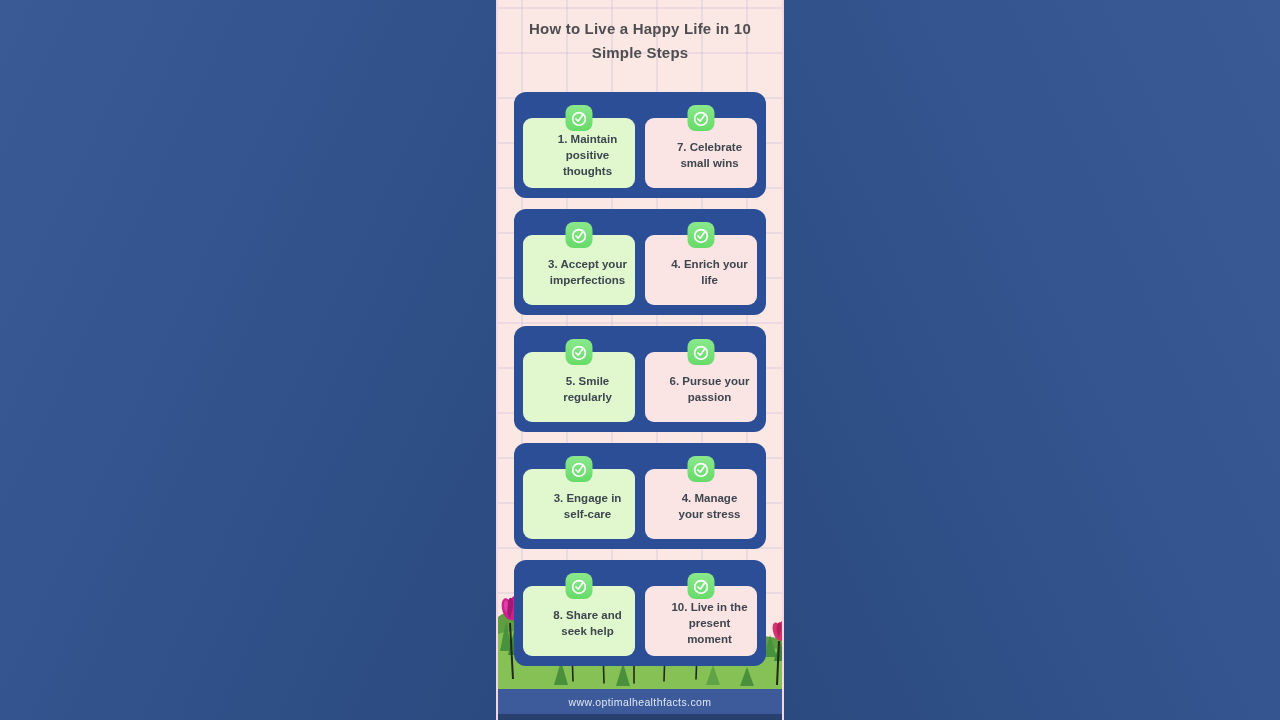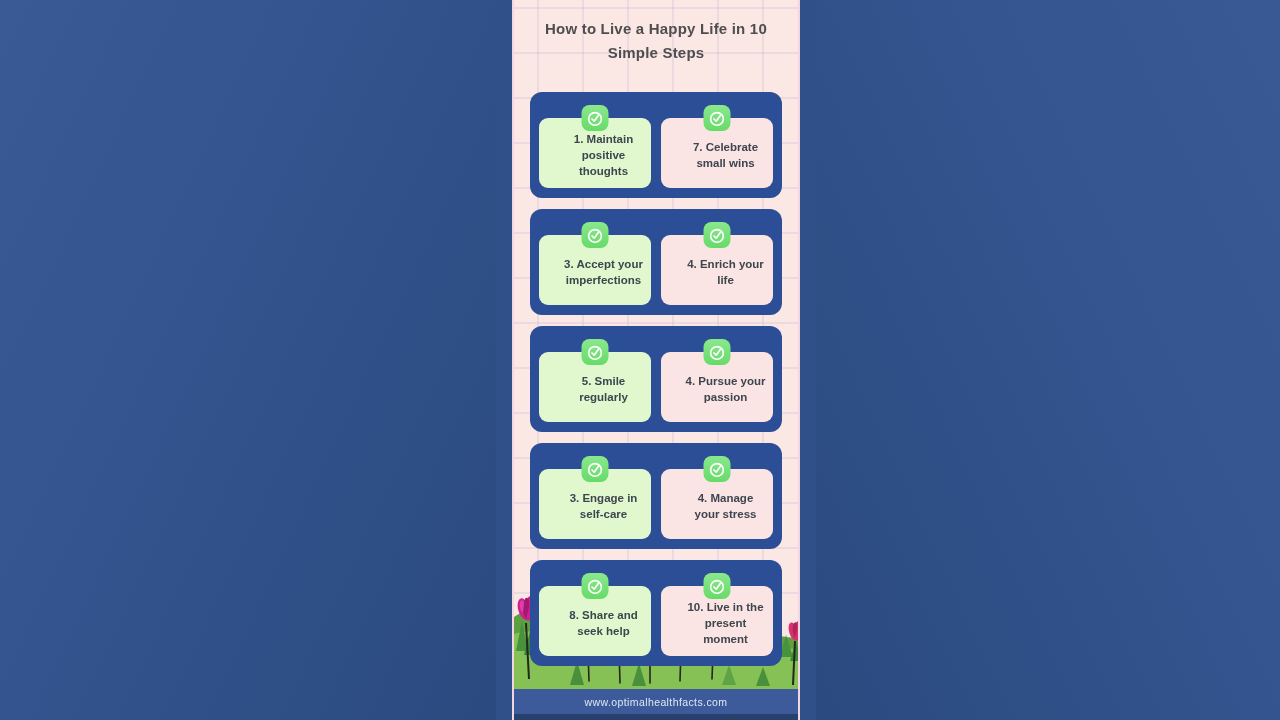--- a/index.html
+++ b/index.html
@@ -1,19 +1,19 @@
 <!DOCTYPE html>
 <html><head>
 <meta charset="utf-8">
 <style>
   * { margin:0; padding:0; box-sizing:border-box; }
   html,body { width:1280px; height:720px; overflow:hidden; }
   body { font-family:"Liberation Sans", "DejaVu Sans", sans-serif; }
 
-  .stage { position:relative; width:1280px; height:720px; display:flex; background:#30508a;gap:16px; }
+  .stage { position:relative; width:1280px; height:720px; display:flex; background:#30508a; }
 
   .side {
     width:496px; height:720px; flex:0 0 auto;
     background:linear-gradient(115deg,#3a5a95 0%, #33548e 40%, #2a4a80 100%);
   }
   .side.right {
     background:linear-gradient(245deg,#3a5a95 0%, #33548e 45%, #2a4a80 100%);
   }
 
   .panel {
@@ -179,21 +179,21 @@
           </span>
           <div class="card-label">5. Smile regularly</div>
         </div>
         <div class="card pink">
           <span class="badge">
             <svg viewBox="0 0 24 24" width="19" height="19">
                 <circle cx="12" cy="12.5" r="8" fill="none" stroke="#ffffff" stroke-width="2.1"></circle>
                 <path d="M8.2 12.6 L11 15.4 L16.8 7.4" fill="none" stroke="#ffffff" stroke-width="2.1" stroke-linecap="round" stroke-linejoin="round"></path>
               </svg>
           </span>
-          <div class="card-label">4. Pursue your passion</div>
+          <div class="card-label">6. Pursue your passion</div>
         </div>
       </div>
 
       <div class="block">
         <div class="card green">
           <span class="badge">
             <svg viewBox="0 0 24 24" width="19" height="19">
                 <circle cx="12" cy="12.5" r="8" fill="none" stroke="#ffffff" stroke-width="2.1"></circle>
                 <path d="M8.2 12.6 L11 15.4 L16.8 7.4" fill="none" stroke="#ffffff" stroke-width="2.1" stroke-linecap="round" stroke-linejoin="round"></path>
               </svg>

